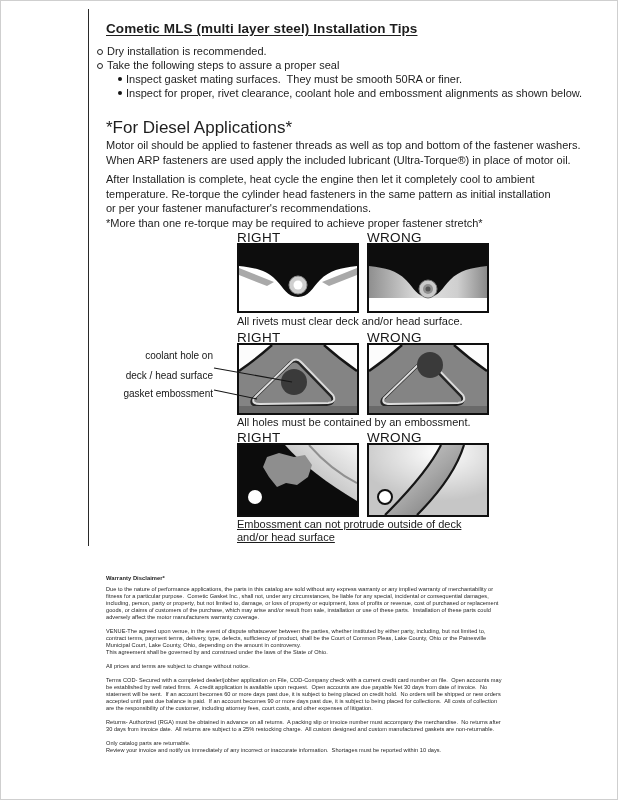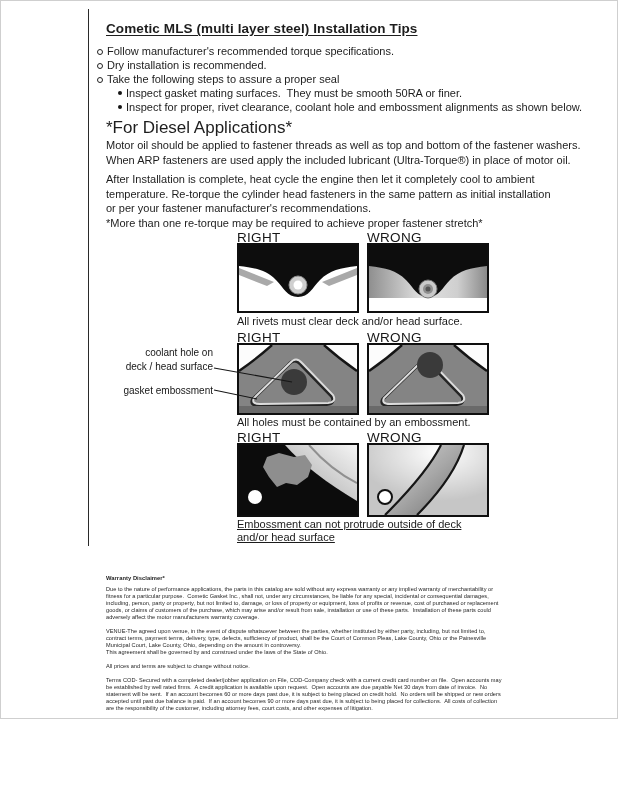--- a/index.html
+++ b/index.html
@@ -1,55 +1,51 @@
 <!DOCTYPE html>
 <html><head>
 <meta charset="utf-8">
 <style>
   html,body{margin:0;padding:0;background:#fff;}
-  .page{position:relative;width:618px;height:719px;background:#ffffff;border:1px solid #cfcfcf;
+  .page{position:relative;width:618px;height:800px;background:#ffffff;border:1px solid #cfcfcf;
         box-sizing:border-box;font-family:"Liberation Sans","DejaVu Sans",sans-serif;color:#1d1d1d;overflow:hidden;}
   .abs{position:absolute;}
   .rule-v{left:87px;top:8px;width:1px;height:537px;background:#2a2a2a;}
   .title{left:105px;top:20px;font-size:13.5px;font-weight:bold;letter-spacing:.1px;
          text-decoration:underline;text-underline-offset:2px;}
   .bullets{left:96px;top:43px;}
   .brow{display:flex;align-items:flex-start;height:14px;}
   .bmark{width:4px;height:4px;border:1px solid #222;border-radius:50%;margin:4.5px 4px 0 0;flex:none;}
   .sub{padding-left:21px;}
   .smark{width:4px;height:4px;background:#151515;border-radius:50%;margin:5px 4px 0 0;flex:none;}
   .btext{font-size:11px;line-height:14px;white-space:pre;}
   .h2{left:105px;top:117px;font-size:17px;font-weight:normal;}
   .para{font-size:11px;line-height:14.5px;white-space:pre;}
   #para1{left:105px;top:137px;}
   #para2{left:105px;top:171px;}
   #note{left:105px;top:215px;}
   .dlabel{width:122px;text-align:left;font-size:13.5px;letter-spacing:.3px;color:#161616;}
   .panel{width:122px;border:2px solid #0f0f0f;background:#fff;box-sizing:border-box;}
   .panel svg{display:block;}
   .caption{font-size:11px;line-height:13px;white-space:pre;color:#1b1b1b;}
-  .callout{font-size:10px;line-height:14px;text-align:right;width:112px;left:100px;white-space:pre;color:#161616;}
+  .callout{font-size:10px;line-height:20px;text-align:right;width:112px;left:100px;white-space:pre;color:#161616;}
   .warr{left:105px;font-size:5.6px;line-height:7px;white-space:pre;letter-spacing:.04px;color:#252525;}
   .warr-h{font-weight:bold;font-size:5.8px;}
   .pcode{left:385px;top:757px;font-size:14.5px;letter-spacing:.3px;color:#191919;margin-top:47px;}
 </style>
 </head>
 <body>
 
 <div class="page">
 
   <div class="abs rule-v"></div>
 
   <div class="abs title">Cometic MLS (multi layer steel) Installation Tips</div>
 
   <div class="abs bullets">
-    <div class="brow">
-      <span class="bmark"></span>
-      <span class="btext">Follow manufacturer's recommended torque specifications.</span>
-    </div>
     <div class="brow">
       <span class="bmark"></span>
       <span class="btext">Dry installation is recommended.</span>
     </div>
     <div class="brow">
       <span class="bmark"></span>
       <span class="btext">Take the following steps to assure a proper seal</span>
     </div>
     <div class="brow sub">
       <span class="smark"></span>

